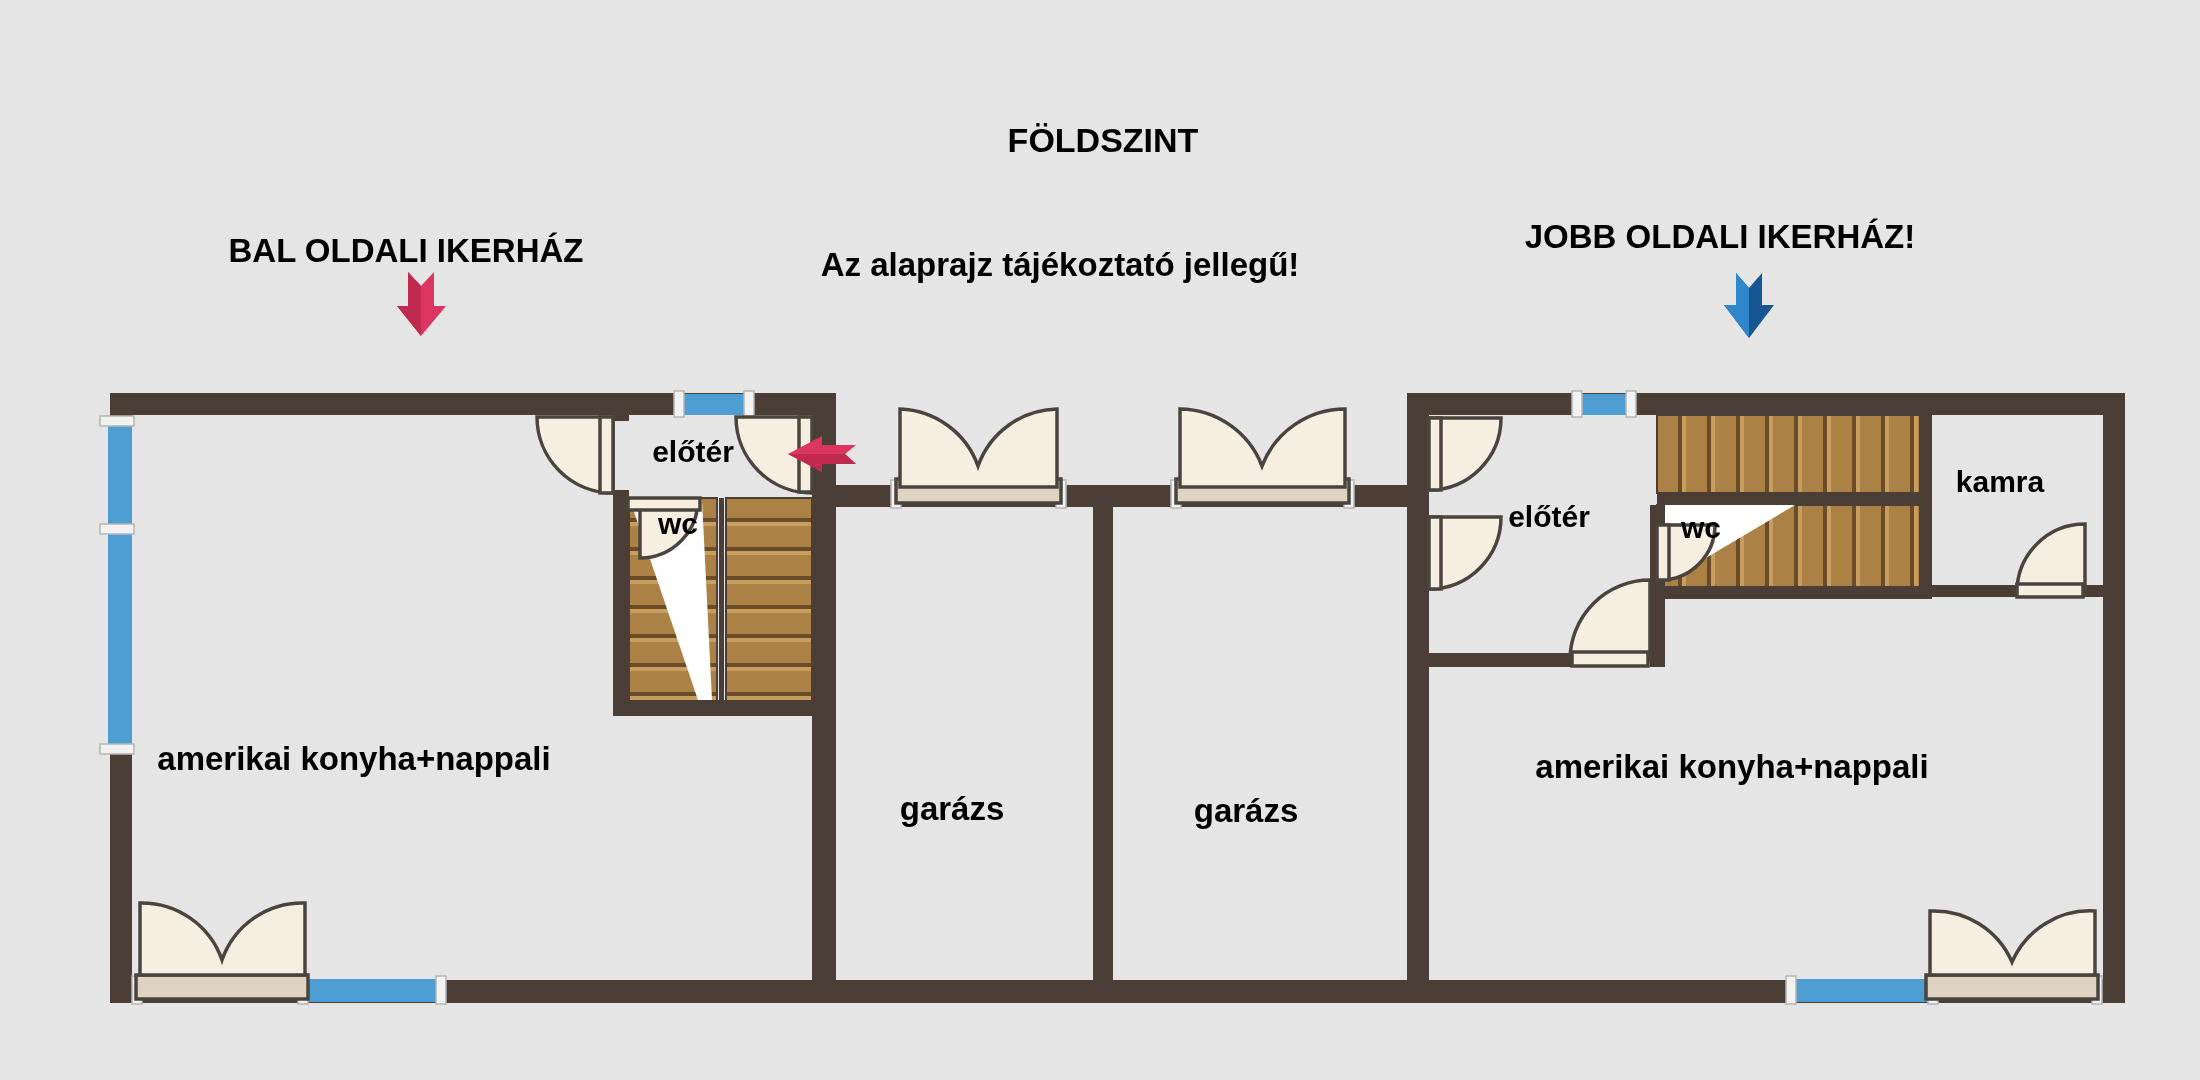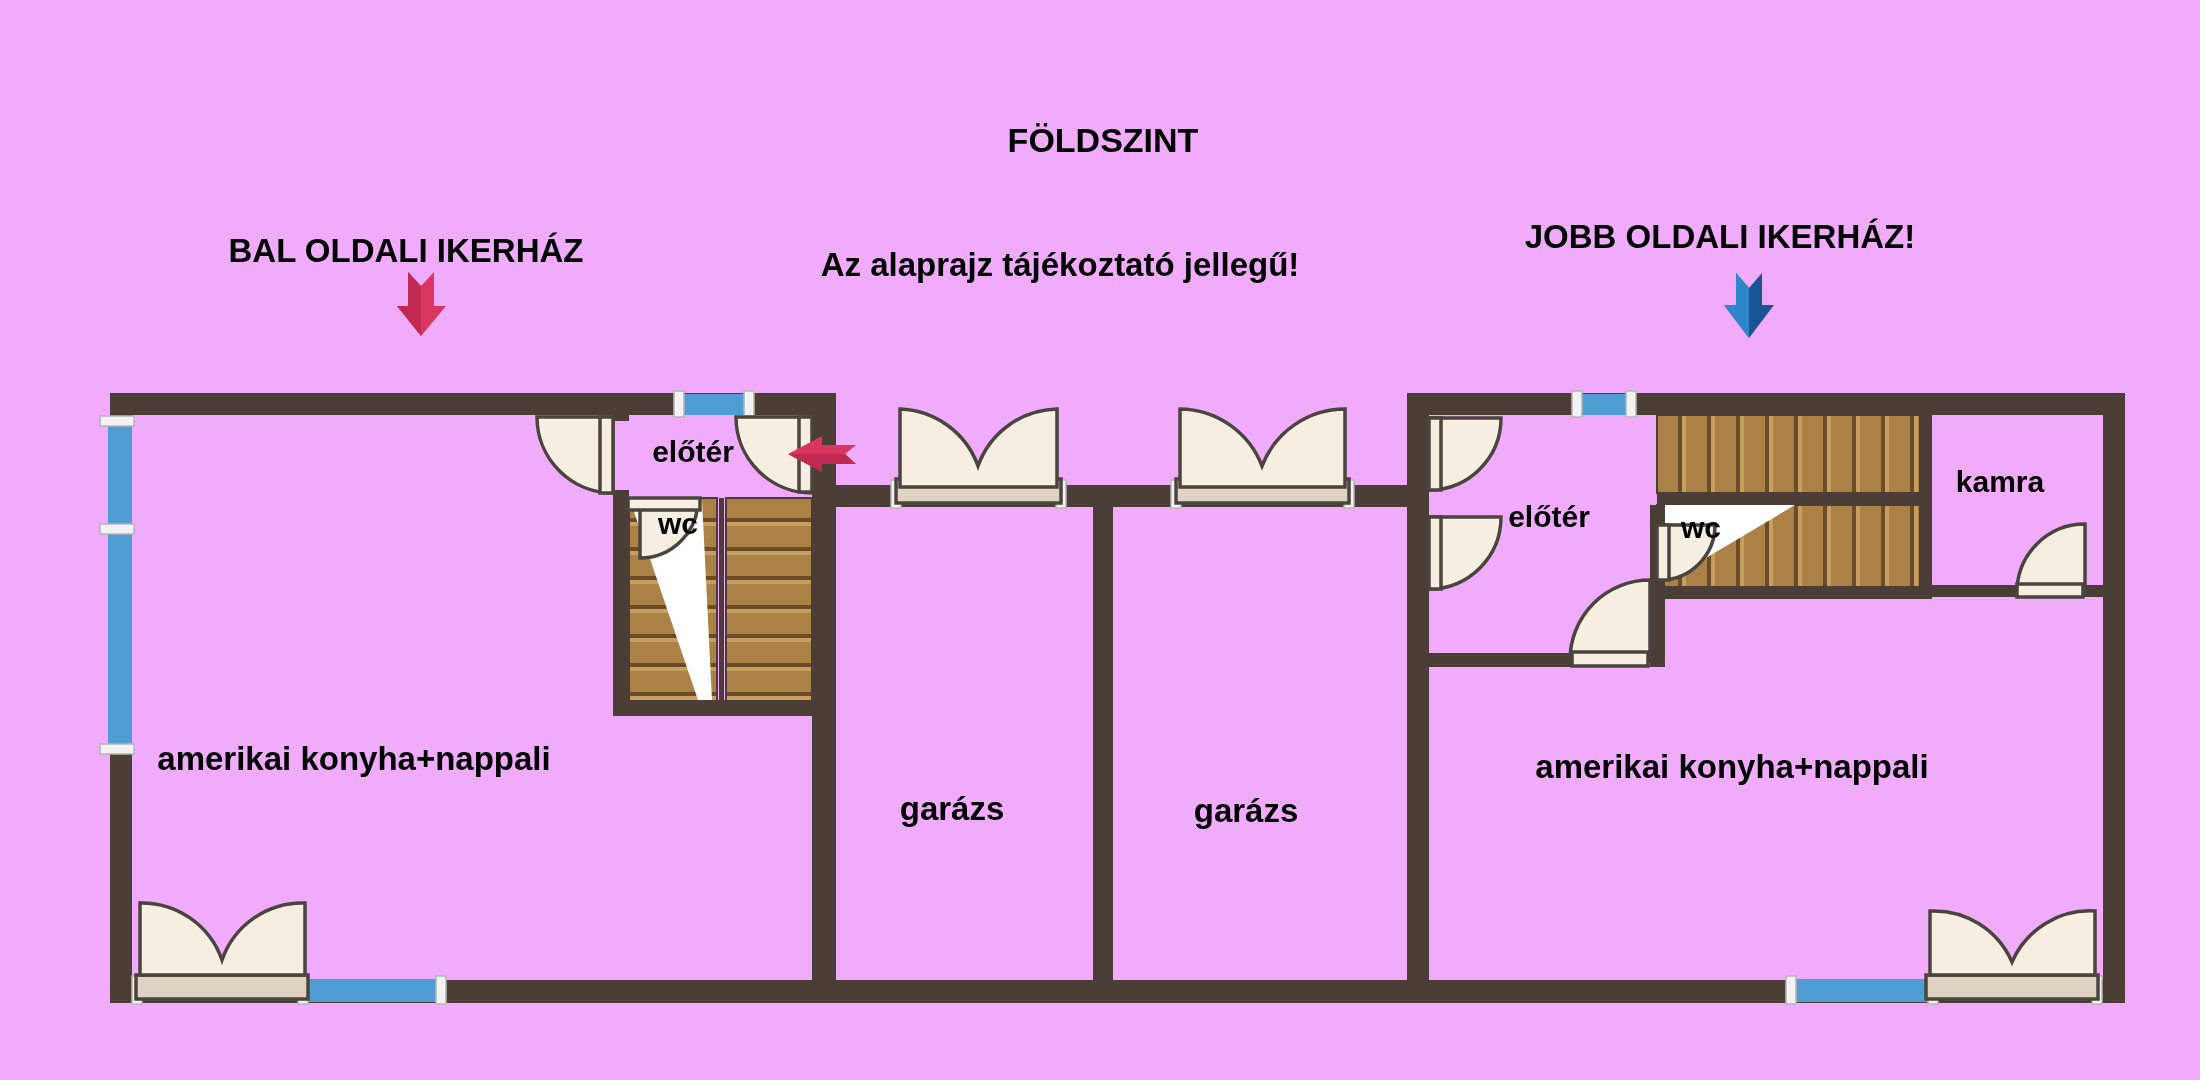--- a/index.html
+++ b/index.html
@@ -1,16 +1,16 @@
 <!DOCTYPE html>
 <html><head>
 <meta charset="utf-8">
 <style>
   html,body { margin:0; padding:0; background:#ffffff; }
-  .stage { position:relative; width:2200px; height:1080px; background:#f0abfc; overflow:hidden; }
+  .stage { position:relative; width:2200px; height:1080px; background:#e5e5e5; overflow:hidden; }
   svg text {
     font-family:"Liberation Sans", sans-serif;
     font-weight:700;
     fill:#000000;
   }
   .room-label { font-size:30px; }
   .room-label-big { font-size:33px; }
   .heading { font-size:33px; }
   .title { font-size:34px; }
 </style>

